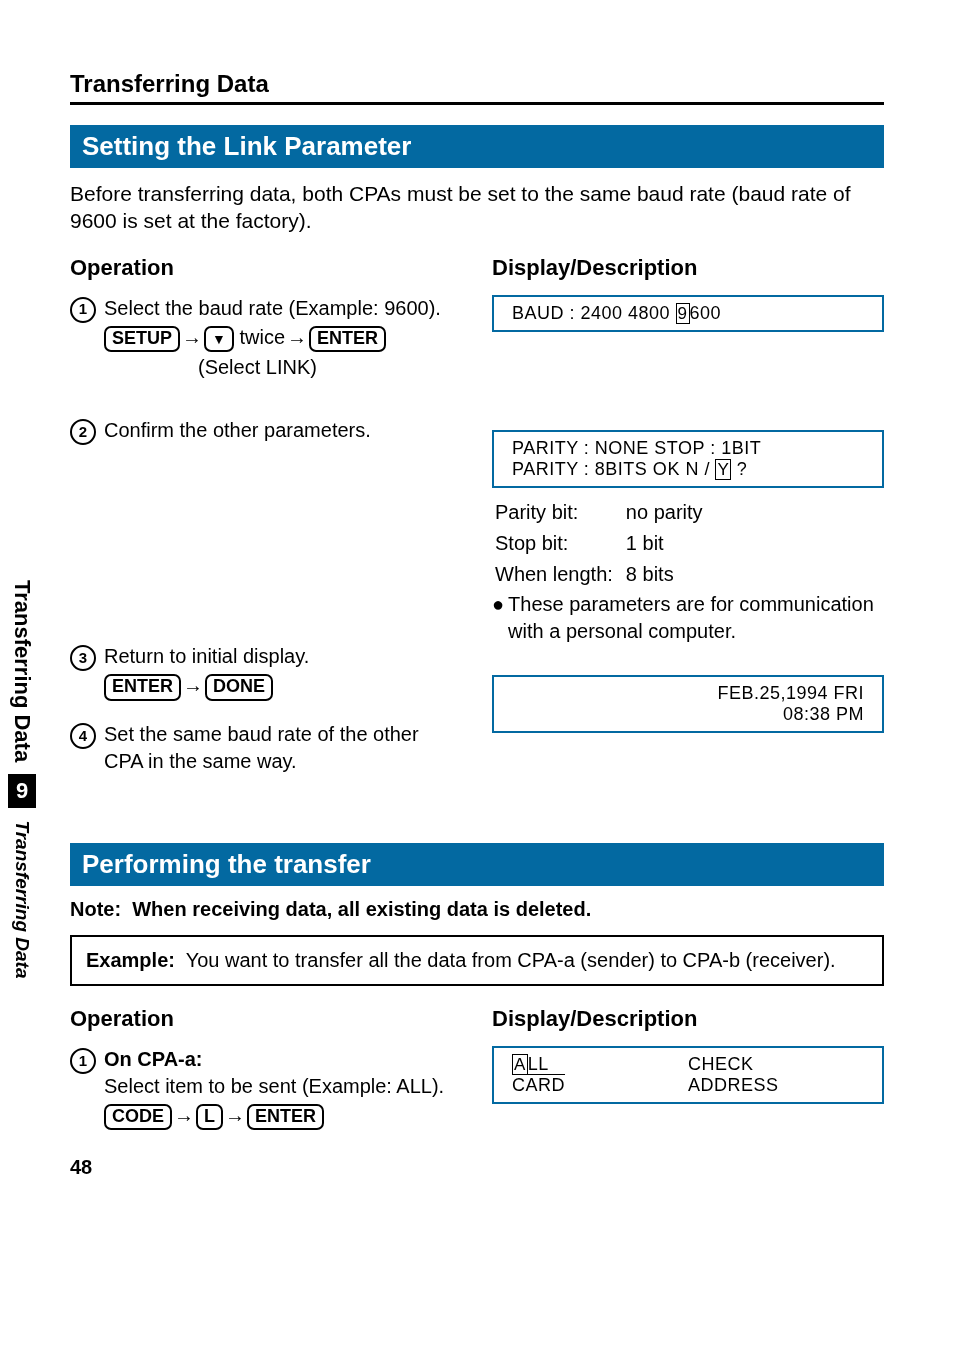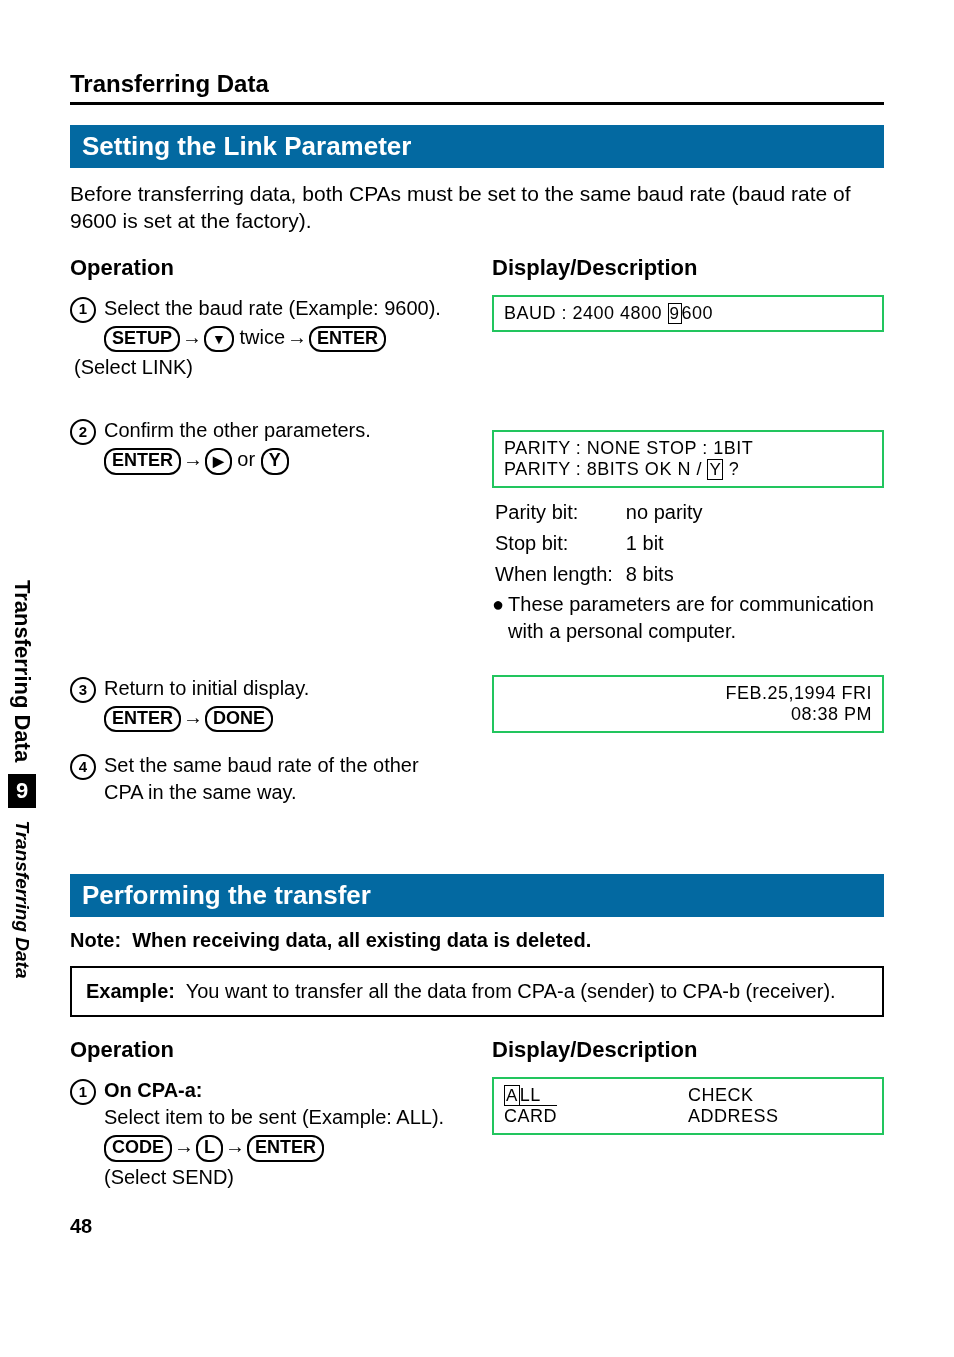--- a/index.html
+++ b/index.html
@@ -69,34 +69,34 @@
     font-size: 15px;
     font-weight: bold;
     margin-top: 2px;
   }
   .keyseq {
     margin: 2px 0 2px 30px;
     font-size: 20px;
   }
   .key {
     border: 2px solid #000;
-    border-radius: 12px;
+    border-radius: 7px;
     padding: 0px 6px 1px 6px;
     font-weight: bold;
     font-size: 18px;
     display: inline-block;
     line-height: 1.2;
   }
   .arrow {
     font-size: 20px;
     padding: 0 2px;
   }
   .display-box {
-    border: 2px solid #22c55e;
-    padding: 6px 10px;
+    border: 2px solid #0369a1;
+    padding: 6px 18px;
     font-family: Arial, sans-serif;
     font-size: 18px;
     margin-bottom: 8px;
     letter-spacing: 0.5px;
   }
   .display-box.center {
     text-align: right;
   }
   .cursor-box {
     border: 1px solid #000;
@@ -181,33 +181,30 @@
     <div class="col-left">
       <div class="col-head">Operation</div>
 
       <div class="step">
         <span class="step-num">1</span>
         <div>
           <div>Select the baud rate (Example: 9600).</div>
           <div class="keyseq" style="margin-left:0;">
             <span class="key">SETUP</span><span class="arrow">→</span><span class="key"><span class="triangle-down"></span></span><span> twice</span><span class="arrow">→</span><span class="key">ENTER</span>
           </div>
-          <div style="margin-left:-30px;">(Select LINK)</div>
+          <div style="text-align:center; margin-left:-30px;">(Select LINK)</div>
         </div>
       </div>
 
       <div class="spacer-md"></div>
 
       <div class="step">
         <span class="step-num">2</span>
         <div>
           <div>Confirm the other parameters.</div>
-          <div class="keyseq" style="margin-left:0;">
-            <span class="key">ENTER</span><span class="arrow">→</span><span class="key"><span class="triangle-right"></span></span><span> or </span><span class="key">Y</span>
-          </div>
         </div>
       </div>
 
       <div class="spacer-lg"></div>
       <div class="spacer-lg"></div>
 
       <div class="step">
         <span class="step-num">3</span>
         <div>
           <div>Return to initial display.</div>
@@ -292,21 +289,20 @@
       <div class="col-head">Operation</div>
 
       <div class="step">
         <span class="step-num">1</span>
         <div>
           <div><b>On CPA-a:</b></div>
           <div>Select item to be sent (Example: ALL).</div>
           <div class="keyseq" style="margin-left:0;">
             <span class="key">CODE</span><span class="arrow">→</span><span class="key">L</span><span class="arrow">→</span><span class="key">ENTER</span>
           </div>
-          <div>(Select SEND)</div>
         </div>
       </div>
     </div>
 
     <div class="col-right">
       <div class="col-head">Display/Description</div>
 
       <div class="display-box">
         <div class="menu-grid">
           <div>

